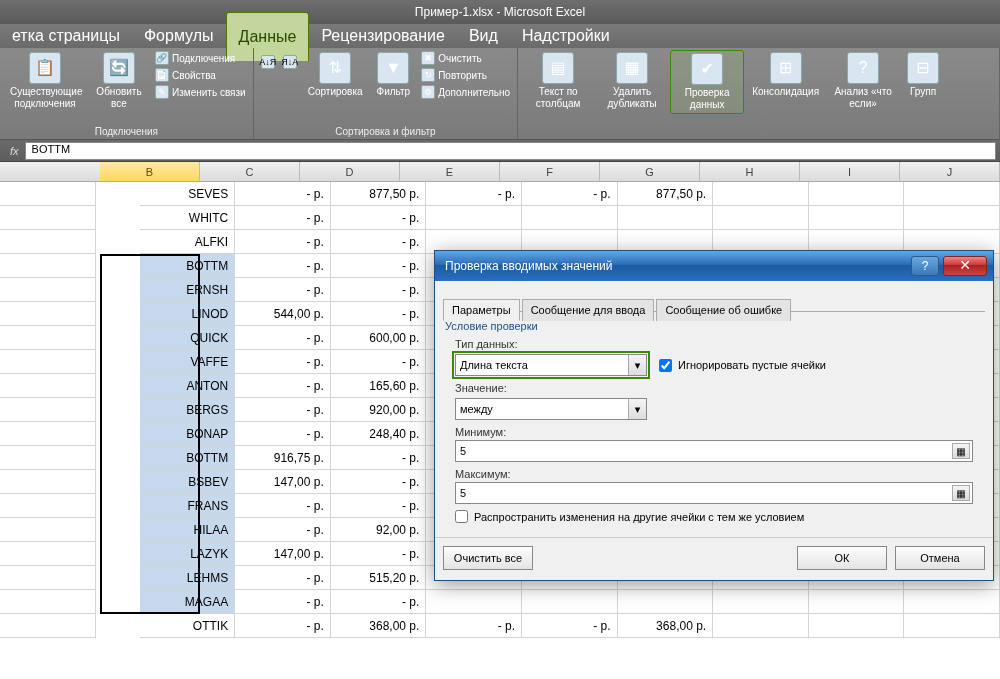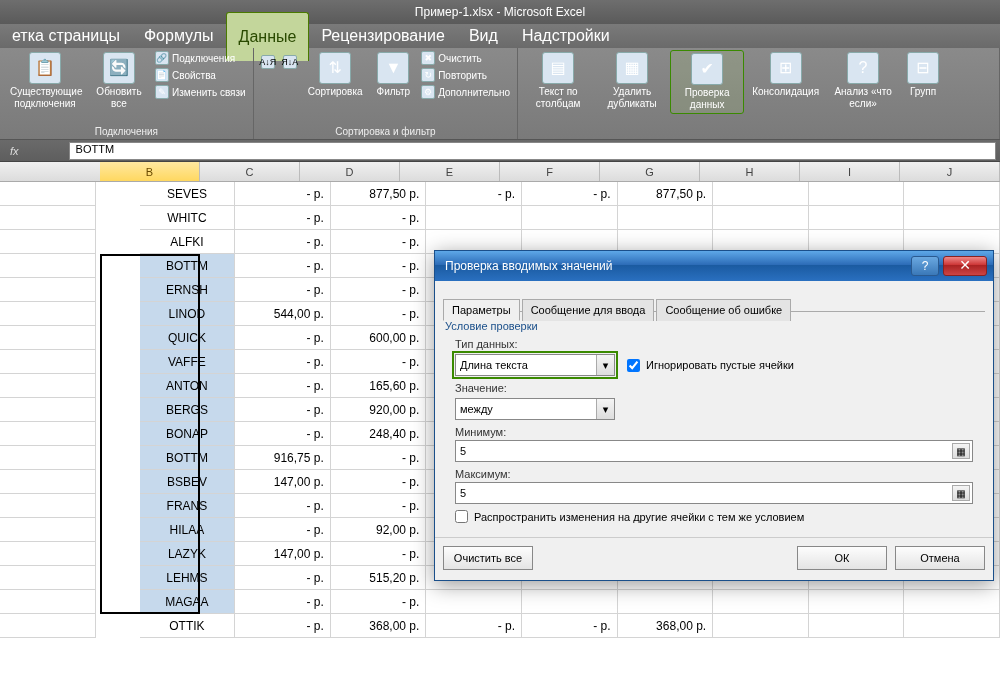--- a/index.html
+++ b/index.html
@@ -19,54 +19,54 @@
     .ribbon-group-content { flex: 1; display: flex; align-items: flex-start; gap: 2px; }
     .ribbon-group-label { text-align: center; font-size: 10px; color: #eee; padding: 2px 0; }
     .ribbon-btn { display: flex; flex-direction: column; align-items: center; padding: 2px 6px; color: #fff; font-size: 10px; text-align: center; line-height: 1.2; cursor: pointer; border-radius: 3px; }
     .ribbon-btn.highlighted { border: 1px solid #3a8a00; background: rgba(180,220,120,0.15); }
     .ribbon-btn .ico { width: 32px; height: 32px; background: #d9e5f1; border: 1px solid #8aa; border-radius: 3px; margin-bottom: 2px; display: flex; align-items: center; justify-content: center; font-size: 16px; }
     .ribbon-small { display: flex; flex-direction: column; gap: 1px; font-size: 10px; color: #fff; }
     .ribbon-small-item { display: flex; align-items: center; gap: 3px; padding: 1px 3px; cursor: pointer; }
     .ribbon-small-item .sico { width: 14px; height: 14px; background: #d9e5f1; border: 1px solid #8aa; border-radius: 2px; font-size: 9px; display: flex; align-items: center; justify-content: center; }
     
     
-    .formula-bar { height: 22px; background: linear-gradient(#6a6a6a, #5e5e5e); display: flex; align-items: center; padding: 8px 4px; border-bottom: 1px solid #444; gap: 44px; }
+    .formula-bar { height: 22px; background: linear-gradient(#6a6a6a, #5e5e5e); display: flex; align-items: center; padding: 8px 4px; border-bottom: 1px solid #444; }
     .fx-label { color: #ddd; font-size: 11px; font-style: italic; padding: 0 6px; }
     .formula-input { flex: 1; background: #fff; height: 18px; padding: 0 6px; font-size: 11px; border: 1px solid #888; }
     
     
     .col-headers { height: 20px; display: flex; background: linear-gradient(#f0f0f0, #dcdcdc); border-bottom: 1px solid #aaa; }
     .col-header { border-right: 1px solid #bbb; text-align: center; font-size: 11px; line-height: 20px; color: #444; }
     .col-header.active { background: linear-gradient(#ffe8a0, #ffd860); color: #6a4a00; }
     .row-head-spacer { width: 0px; }
     
     
     .grid { display: flex; flex-direction: column; }
     .row { display: flex; height: 24px; }
     .cell { border-right: 1px solid #d4d4d4; border-bottom: 1px solid #d4d4d4; padding: 0 6px; font-size: 12px; line-height: 24px; overflow: hidden; white-space: nowrap; }
-    .cell.text { text-align: center; margin-left: 44px; }
+    .cell.text { text-align: right; margin-left: 44px; }
     .cell.num { text-align: right; }
     .cell.selected { background: #c6d9ec; }
     .selection-box { position: absolute; border: 2px solid #000; pointer-events: none; }
     
     
     .dialog { position: absolute; top: 250px; left: 434px; width: 560px; background: #f0f0f0; border: 1px solid #1a4f8a; box-shadow: 0 4px 20px rgba(0,0,0,0.4); }
     .dialog-titlebar { height: 30px; background: linear-gradient(#5ea8e8, #2d6db8 45%, #1a5aa0 46%, #2a70c0); display: flex; align-items: center; padding: 0 6px; }
     .dialog-title { flex: 1; color: #fff; font-size: 12px; padding-left: 4px; }
     .dialog-btn-help { width: 28px; height: 20px; background: linear-gradient(#6aa8e0, #3a78b8); border: 1px solid #2a5a90; border-radius: 3px; color: #fff; font-size: 12px; text-align: center; line-height: 18px; margin-right: 4px; cursor: pointer; }
     .dialog-btn-close { width: 44px; height: 20px; background: linear-gradient(#e88, #c33 45%, #a22 46%, #c44); border: 1px solid #822; border-radius: 3px; color: #fff; font-size: 14px; text-align: center; line-height: 16px; cursor: pointer; }
     .dialog-body { padding: 8px; background: #f0f0f0; }
     .tab-strip { display: flex; border-bottom: 1px solid #aaa; margin-bottom: 8px; }
     .dlg-tab { padding: 4px 8px; font-size: 11px; border: 1px solid #aaa; border-bottom: none; background: #f0f0f0; margin-right: 2px; cursor: pointer; position: relative; top: 10px; }
     .dlg-tab.active { background: #f0f0f0; border-bottom: 1px solid #f0f0f0; }
     .dlg-tab:not(.active) { background: #e4e4e4; }
     .fieldset-label { font-size: 11px; color: #1a4f8a; margin: 4px 0 6px 2px; }
     .form-row { display: flex; align-items: center; margin: 4px 0 4px 12px; gap: 12px; }
     .form-label { font-size: 11px; color: #333; margin: 6px 0 2px 12px; }
-    .dropdown { width: 160px; height: 22px; border: 1px solid #888; background: #fff; display: flex; align-items: center; padding: 0 4px; font-size: 11px; position: relative; }
+    .dropdown { width: 192px; height: 22px; border: 1px solid #888; background: #fff; display: flex; align-items: center; padding: 0 4px; font-size: 11px; position: relative; }
     .dropdown.highlighted { outline: 2px solid #3a8a00; outline-offset: 1px; }
     .dropdown .dd-arrow { position: absolute; right: 0; top: 0; bottom: 0; width: 18px; background: linear-gradient(#f4f4f4,#ddd); border-left: 1px solid #aaa; display: flex; align-items: center; justify-content: center; }
     .textbox { height: 22px; border: 1px solid #888; background: #fff; padding: 0 4px; font-size: 11px; display: flex; align-items: center; position: relative; margin: 2px 12px 6px 12px; }
     .textbox .ref-btn { position: absolute; right: 2px; top: 2px; width: 18px; height: 16px; background: linear-gradient(#f4f4f4,#ddd); border: 1px solid #aaa; display: flex; align-items: center; justify-content: center; font-size: 10px; }
     .checkbox-row { display: flex; align-items: center; gap: 6px; font-size: 11px; margin: 6px 0 6px 12px; }
     .checkbox-row input { width: 13px; height: 13px; }
     .dialog-buttons { display: flex; justify-content: space-between; padding: 8px 8px 10px 8px; border-top: 1px solid #ccc; }
     .dlg-btn { min-width: 90px; height: 24px; background: linear-gradient(#fdfdfd,#e4e4e4); border: 1px solid #888; border-radius: 0; font-size: 11px; cursor: pointer; }
     .dlg-btn-group { display: flex; gap: 8px; }
     

